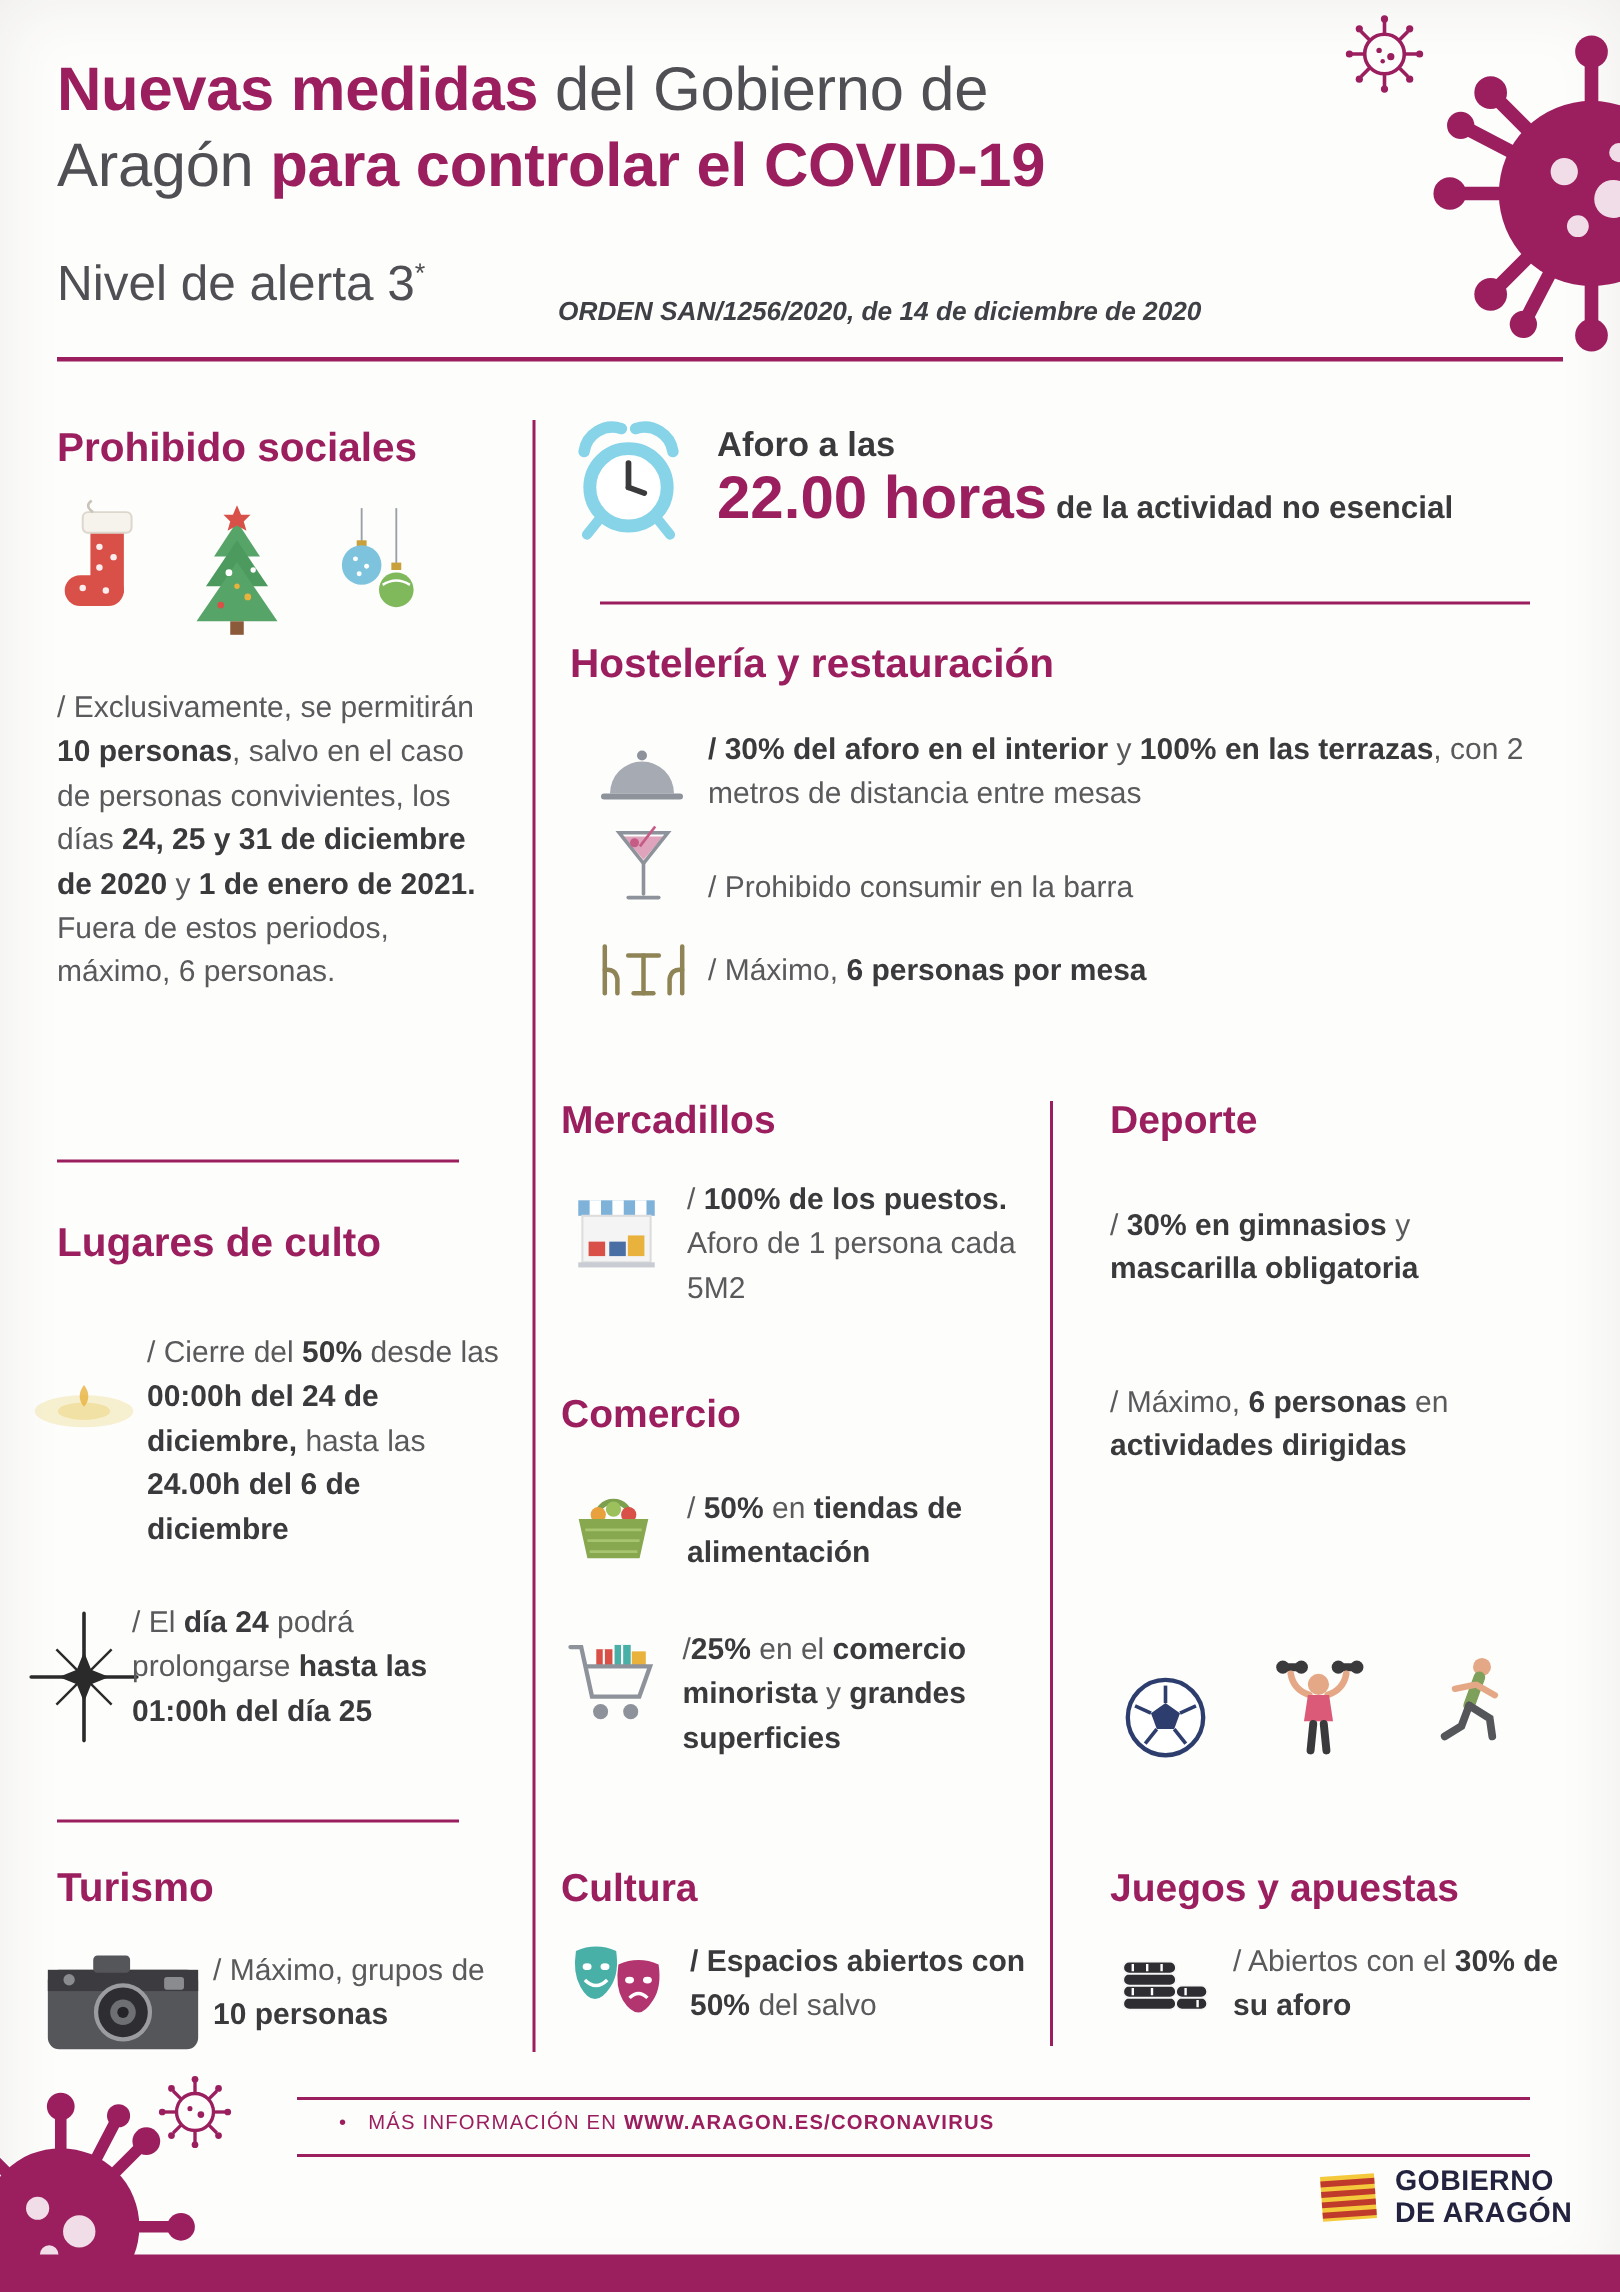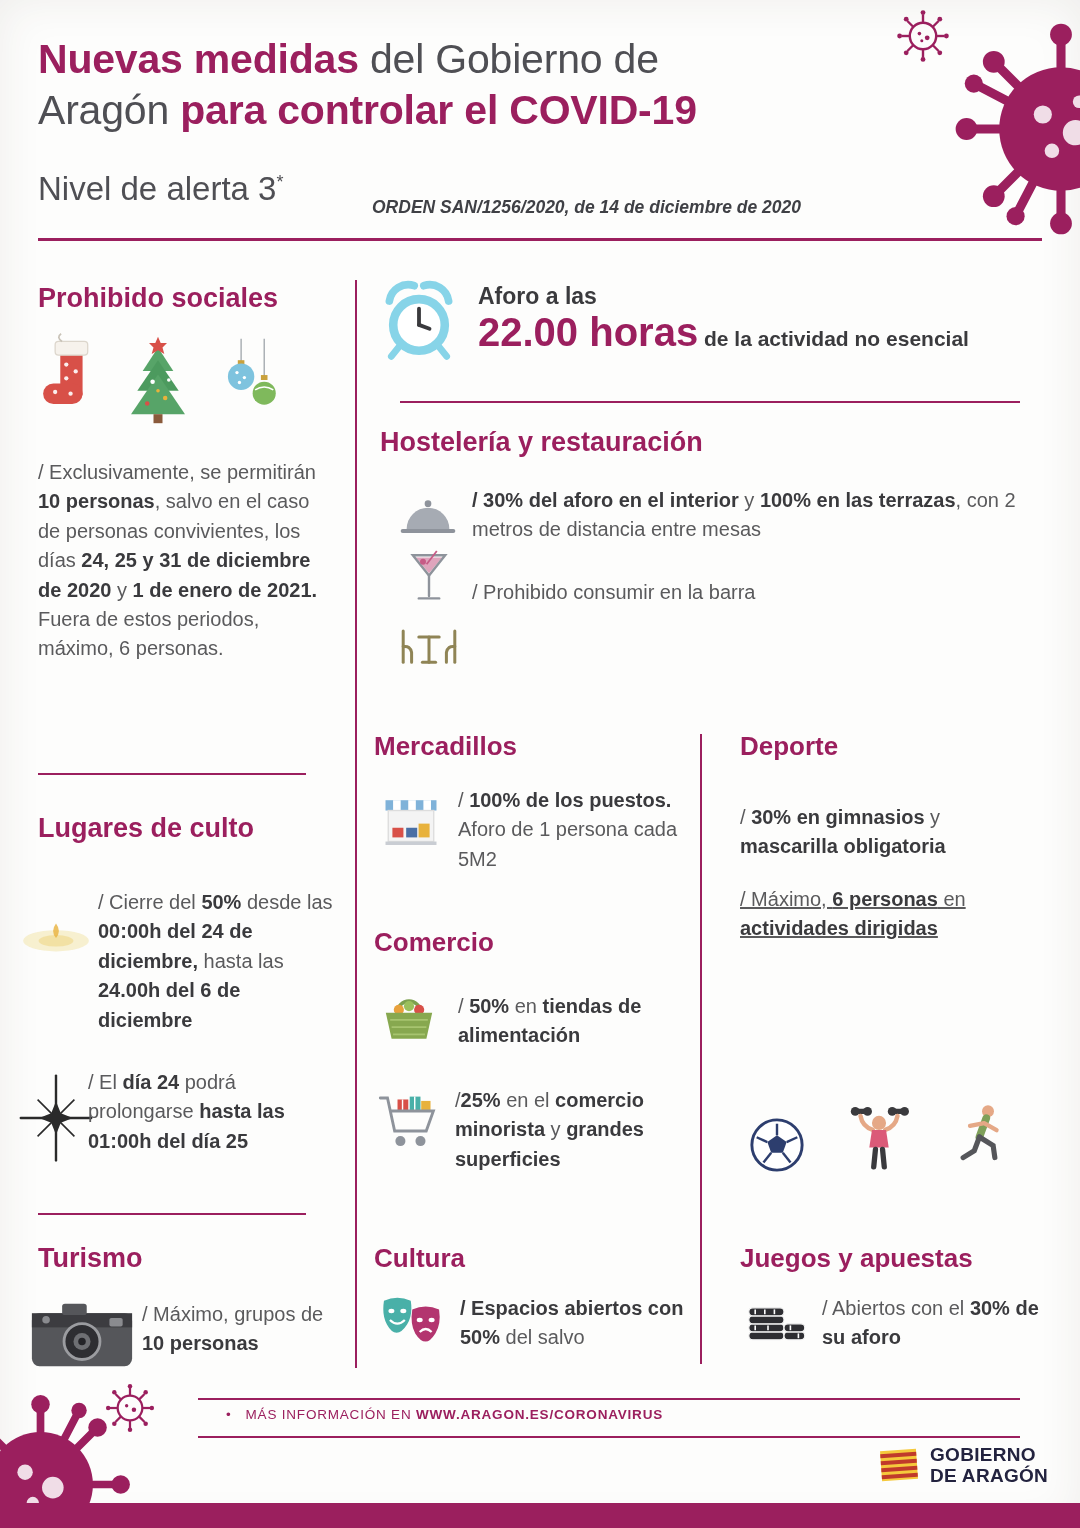--- a/index.html
+++ b/index.html
@@ -66,21 +66,21 @@
   #market{left:380px;top:793px;width:62px;height:64px;}
   #merc-i1{left:458px;top:786px;width:222px;}
   #comercio-h{left:374px;top:927px;font-size:26px;}
   #basket{left:380px;top:988px;width:58px;height:58px;}
   #com-i1{left:458px;top:992px;width:222px;}
   #cart{left:376px;top:1086px;width:66px;height:70px;}
   #com-i2{left:455px;top:1086px;width:240px;}
 
   #deporte-h{left:740px;top:731px;font-size:26px;}
   #dep-i1{left:740px;top:803px;width:298px;}
-  #dep-i2{left:740px;top:885px;width:298px;text-decoration:underline;}
+  #dep-i2{left:740px;top:921px;width:298px;}
   #dep-i3{left:740px;top:981px;width:306px;}
   #sports{left:748px;top:1094px;display:flex;gap:42px;align-items:flex-end;height:80px;}
 
   #cultura-h{left:374px;top:1243px;font-size:26px;}
   #masks{left:378px;top:1295px;width:70px;height:56px;}
   #cult-i1{left:460px;top:1294px;width:228px;}
   #juegos-h{left:740px;top:1243px;font-size:26px;}
   #chips{left:744px;top:1295px;width:64px;height:56px;}
   #jue-i1{left:822px;top:1294px;width:218px;}
 
@@ -327,20 +327,21 @@
         <line x1="12" y1="8" x2="12" y2="60"></line>
           <path d="M12 34 q12 -2 14 10 l0 16"></path>
         <line x1="98" y1="8" x2="98" y2="60"></line>
           <path d="M98 34 q-12 -2 -14 10 l0 16"></path>
         <line x1="38" y1="18" x2="72" y2="18"></line>
           <line x1="55" y1="18" x2="55" y2="60"></line>
         <line x1="44" y1="60" x2="66" y2="60"></line>
       </g>
     </svg>
   </div>
+  <p class="abs body-text" id="host-i3"><span>/ Máximo, </span><span class="b">6 personas por mesa</span></p>
 
   <h2 class="abs heading" id="mercadillos-h">Mercadillos</h2>
   <div class="abs" id="market">
     <svg viewBox="0 0 90 84">
       <rect x="8" y="6" width="74" height="15" fill="#7FB2D9"></rect>
       <rect x="19" y="6" width="11" height="15" fill="#fff"></rect>
       <rect x="41" y="6" width="11" height="15" fill="#fff"></rect>
       <rect x="63" y="6" width="11" height="15" fill="#fff"></rect>
       <rect x="12" y="21" width="66" height="45" fill="#F4F4F4" stroke="#DDDDDD" stroke-width="2"></rect>
       <rect x="18" y="46" width="16" height="14" fill="#D85048"></rect>

